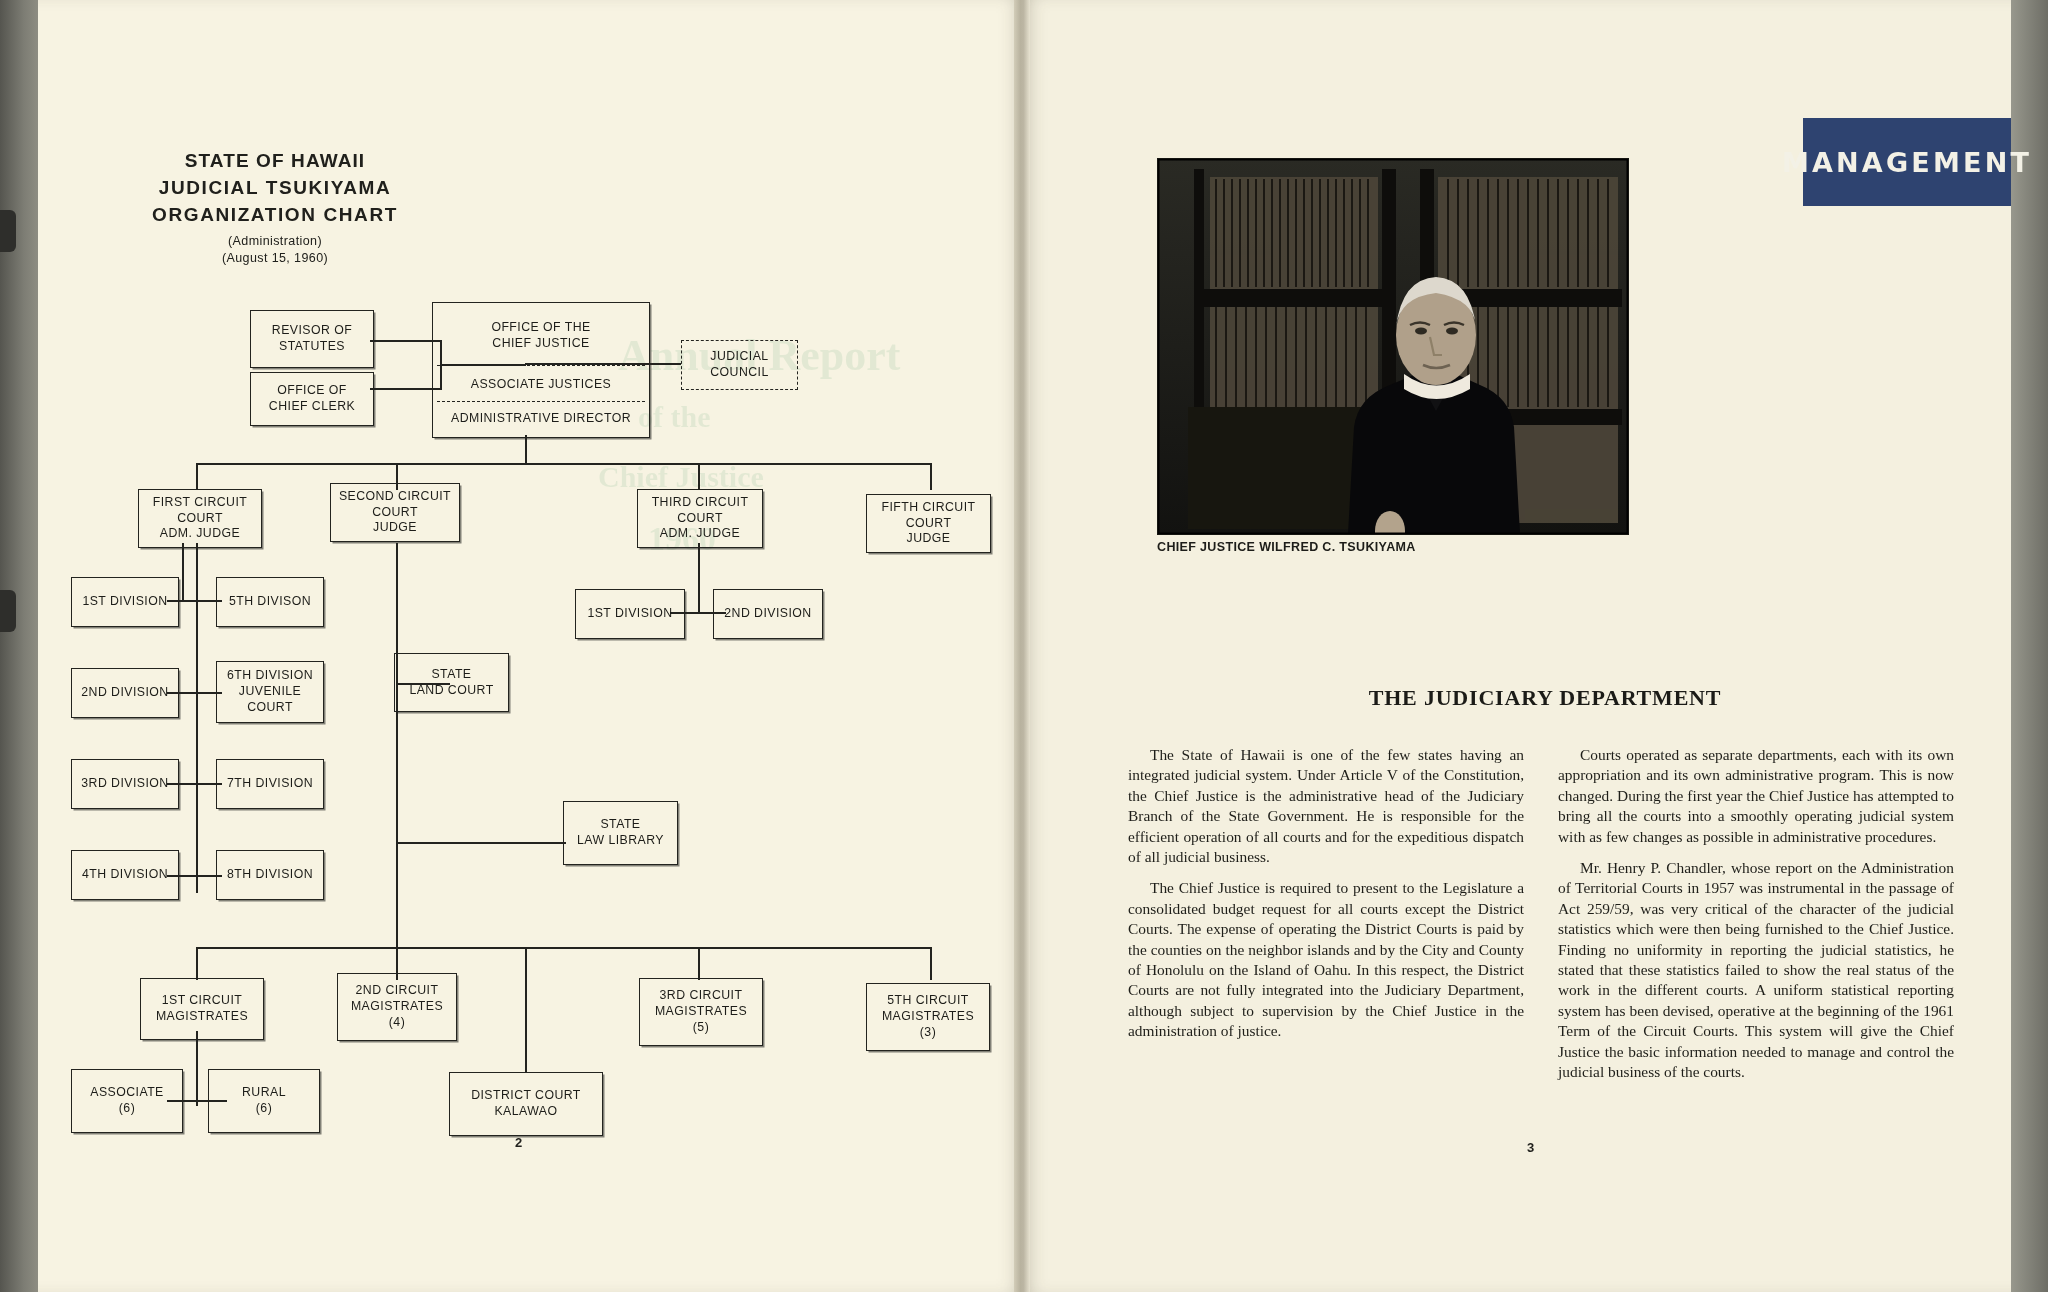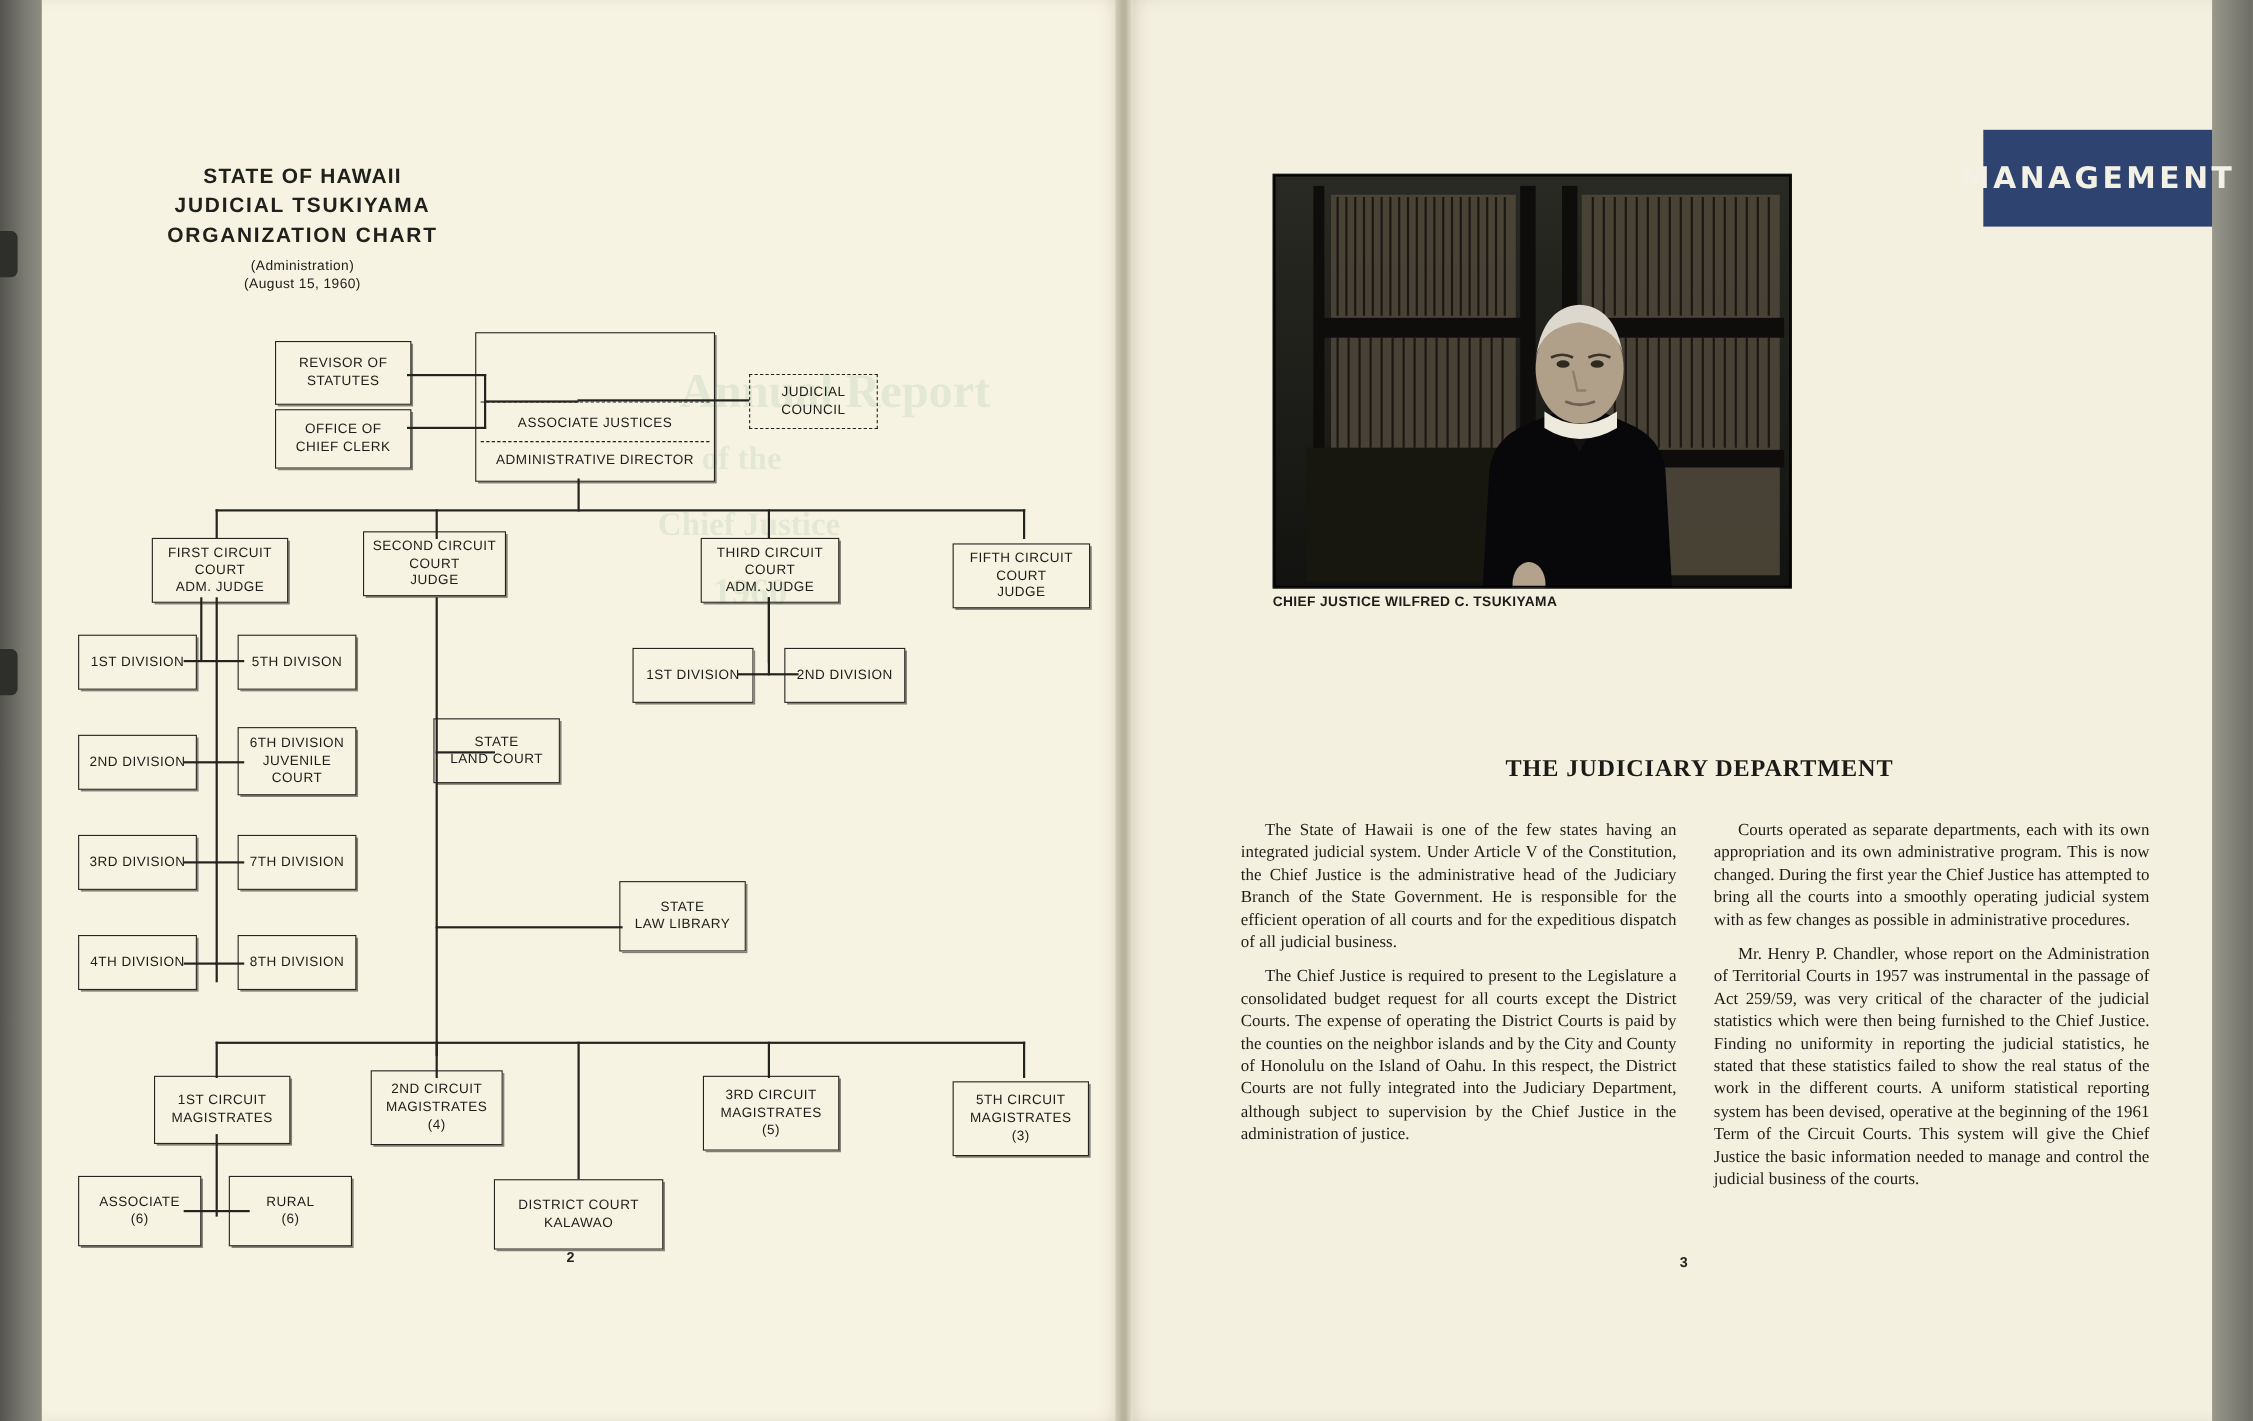--- a/index.html
+++ b/index.html
@@ -123,20 +123,24 @@
   <div class="box" style="left:250px;top:310px;width:122px;height:56px">
     <span>REVISOR OF</span>
     <span>STATUTES</span>
   </div>
   <div class="box" style="left:250px;top:372px;width:122px;height:52px">
     <span>OFFICE OF</span>
     <span>CHIEF CLERK</span>
   </div>
 
   <div class="box" style="left:432px;top:302px;width:216px;height:134px;justify-content:flex-start;padding:0;">
+    <div class="seg" style="top:8px;height:50px;flex-direction:column;">
+      <span>OFFICE OF THE</span>
+      <span>CHIEF JUSTICE</span>
+    </div>
     <div class="divline" style="top:62px"></div>
     <div class="seg" style="top:70px;height:24px;">
       <span>ASSOCIATE JUSTICES</span>
     </div>
     <div class="divline" style="top:98px"></div>
     <div class="seg" style="top:104px;height:24px;">
       <span>ADMINISTRATIVE DIRECTOR</span>
     </div>
   </div>
 

